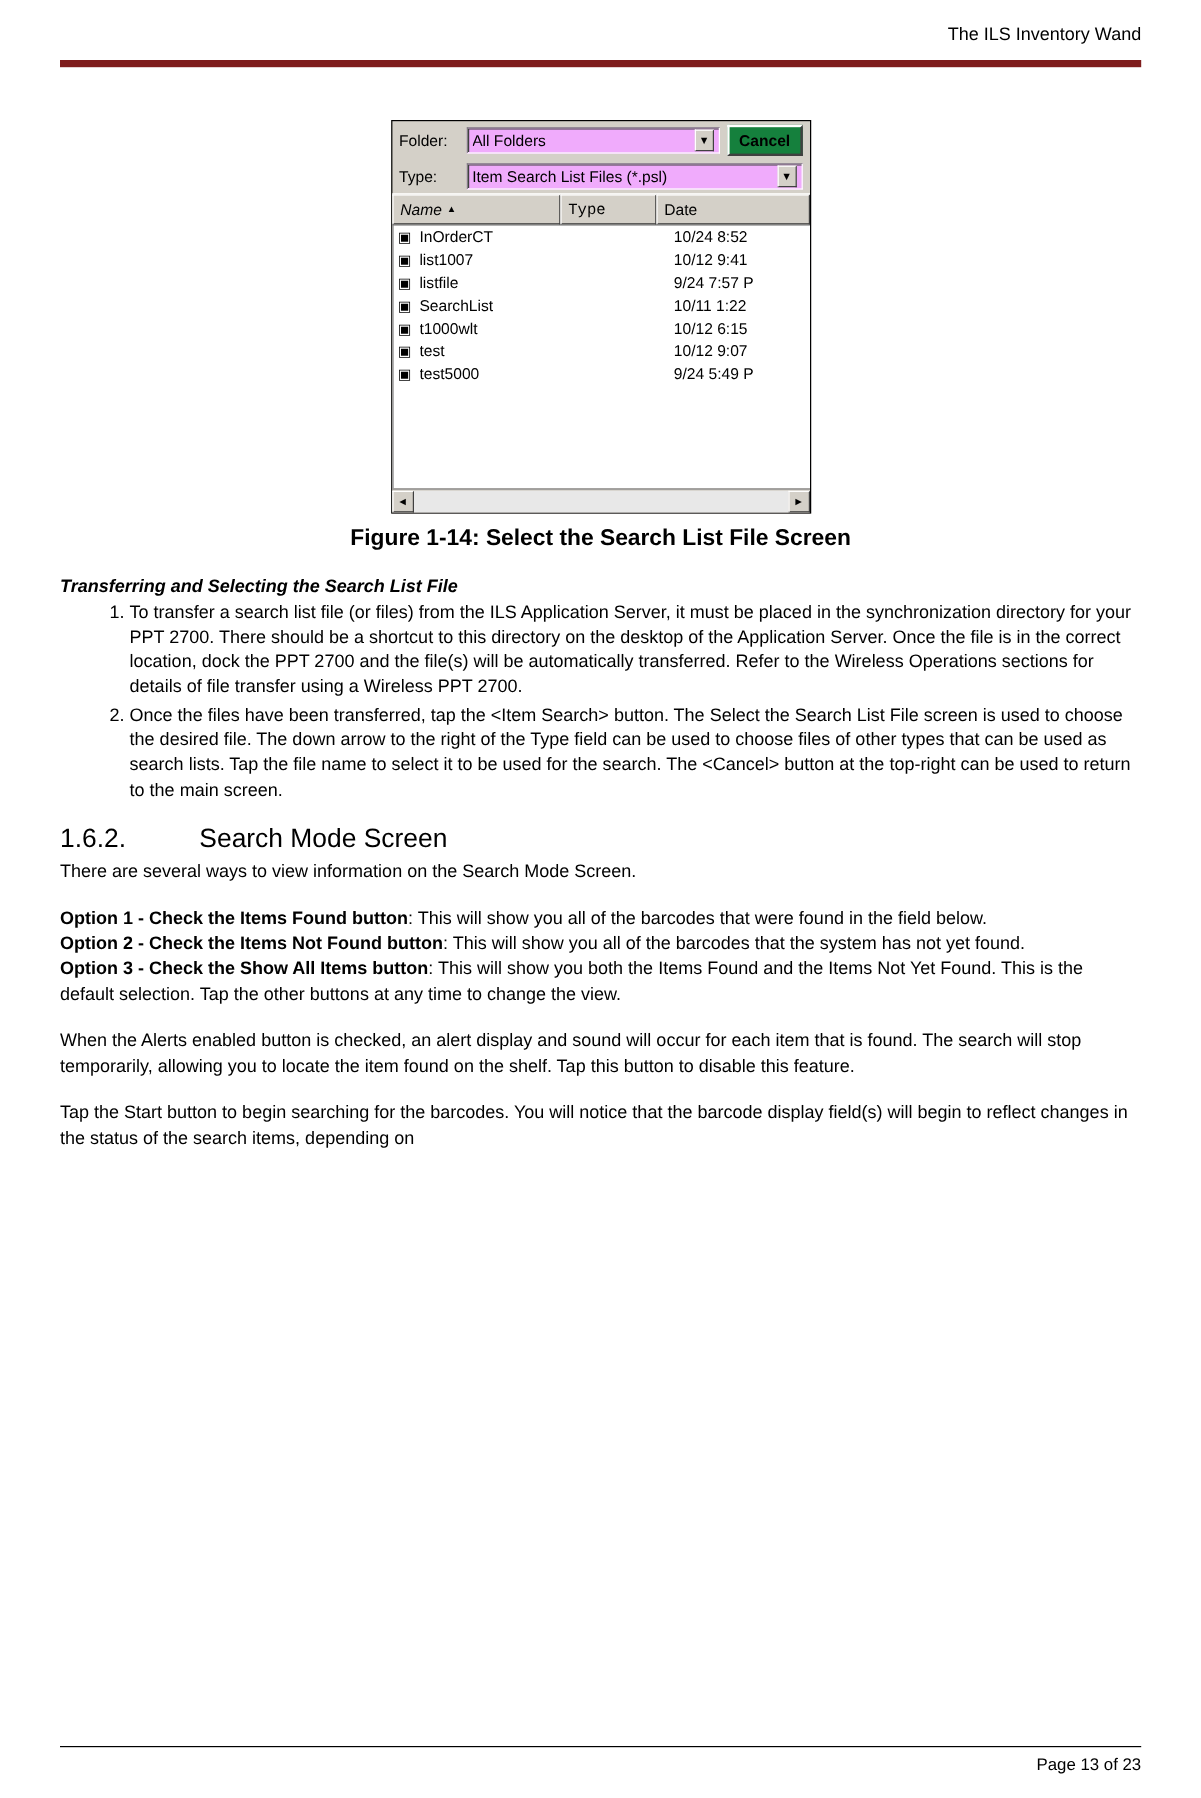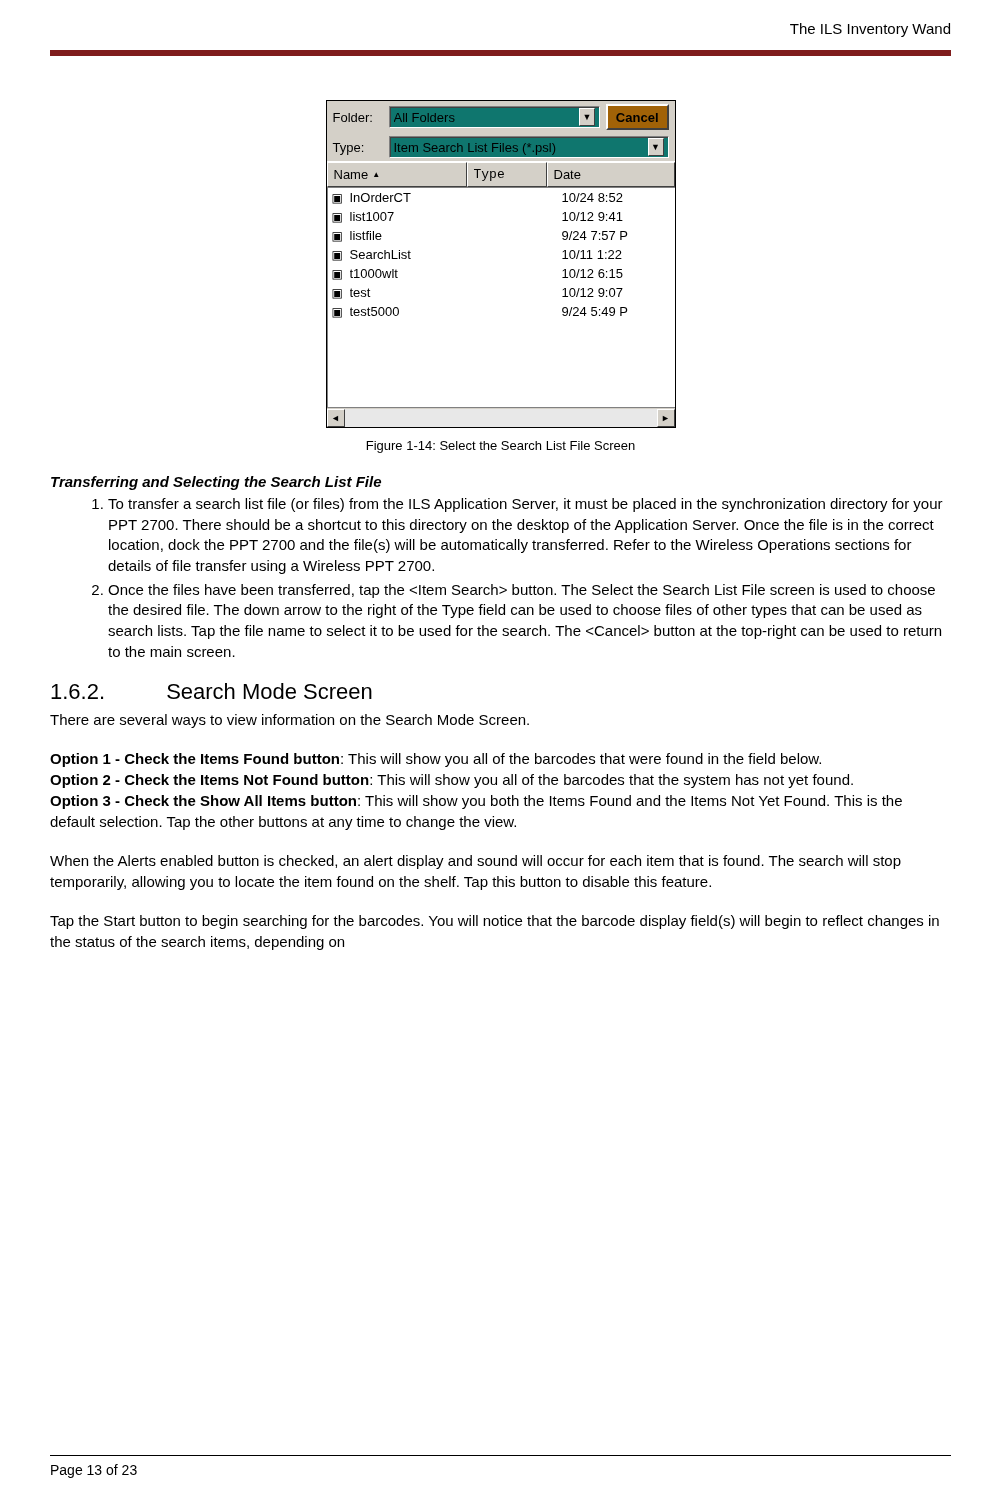--- a/index.html
+++ b/index.html
@@ -61,52 +61,52 @@
     border-bottom:1px solid #808080;
   }
   .menubar span { font-weight: bold; }
 
   .formrow {
     display:flex; align-items:center;
     padding:3px 6px; gap:6px;
   }
   .formrow .lbl { width:50px; text-align:left; }
   .combo {
-    flex:1; height:22px; background:#0f766e;
+    flex:1; height:22px; background:#f0abfc;
     border:1px solid #808080; border-right-color:#fff; border-bottom-color:#fff;
     display:flex; align-items:center; padding:0 4px;
     box-shadow: inset 1px 1px 0 #404040;
   }
   .combo .cbtxt { flex:1; overflow:hidden; white-space:nowrap; }
   .combo .arrow {
     width:16px; height:18px; background:#d4d0c8;
     border:1px solid #fff; border-right-color:#404040; border-bottom-color:#404040;
     display:flex; align-items:center; justify-content:center;
     font-size:9px;
   }
   .btn {
-    height:26px; padding:0 8px; background:#a16207;
+    height:26px; padding:0 8px; background:#15803d;
     border:2px solid #fff; border-right-color:#404040; border-bottom-color:#404040;
     font-weight:bold;
     display:flex; align-items:center;
   }
 
   .list-header {
     display:flex; background:#d4d0c8;
     border-top:1px solid #fff;
   }
   .hcell {
     padding:4px 6px;
     border:1px solid #fff; border-right-color:#404040; border-bottom-color:#404040;
     display:flex; align-items:center; gap:4px;
   }
   .hcell.sorted::after {
     content:"▲"; font-size:8px;
   }
-  .col-name { width:140px; }
+  .col-name { width:140px;font-style:italic; }
   .col-type { width:80px;font-family:Liberation Mono, monospace; }
   .col-date { flex:1; }
 
   .listbody {
     background:#fff; height:220px;
     border-top:1px solid #808080;
     border-left:1px solid #808080;
     overflow:hidden;
   }
   .row {
@@ -126,23 +126,23 @@
   .sb-btn {
     width:18px; height:18px; background:#d4d0c8;
     border:1px solid #fff; border-right-color:#404040; border-bottom-color:#404040;
     display:flex; align-items:center; justify-content:center;
     font-size:9px;
   }
   .sb-track { flex:1; height:18px; background:#e8e8e8; }
 
   
   .caption {
-    text-align:center; font-weight:normal;
+    text-align:center; font-weight:bold;
     margin-top:10px;
-    font-size:13px;
+    font-size:19px;
   }
   .subhead {
     font-weight:bold; font-style:italic;
     margin-top:18px; margin-bottom:4px;
   }
   ol.numlist {
     list-style-position: outside;
     padding-left: 58px;
     margin-bottom: 16px;
   }
@@ -152,21 +152,21 @@
     margin: 14px 0 4px 0;
   }
   h2.section .secnum { display:inline-block; width:110px; }
   p.body { line-height:1.4; margin:0 0 0 0; }
   p.gap { margin-top:18px; }
   .optlbl { font-weight:bold; }
 
   .footer {
     position:absolute; bottom:20px; left:50px; right:50px;
     border-top:1px solid #000; padding-top:6px;
-    font-size:14px;
+    text-align:right; font-size:14px;
   }
 </style>
 </head>
 <body>
 
 <div class="header-line">
   <span>The ILS Inventory Wand</span>
 </div>
 
 <div class="center-block">

